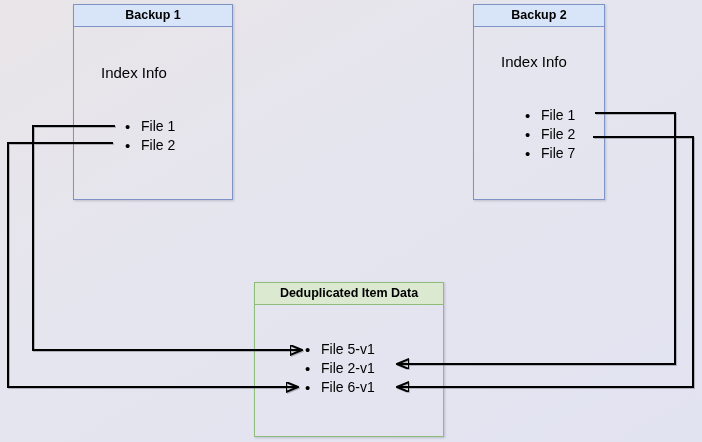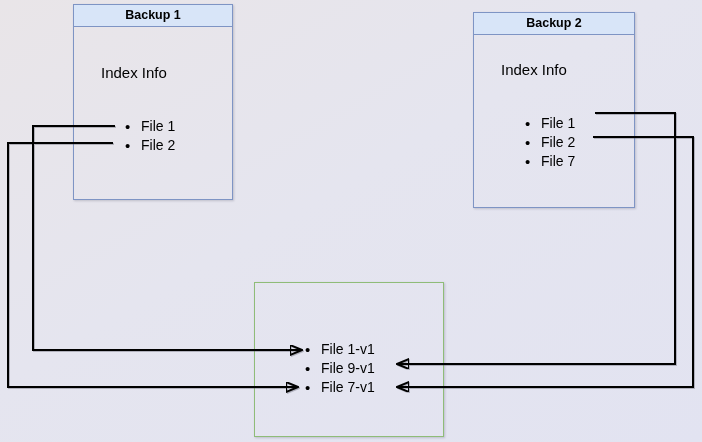--- a/index.html
+++ b/index.html
@@ -84,35 +84,36 @@
 
   <div class="node" style="left:73px; top:4px; width:160px; height:196px;">
     <div class="node-header">Backup 1</div>
     <div class="subtitle" id="b1-sub">Index Info</div>
     <ul class="items" id="b1-list">
       <li>File 1</li>
       <li>File 2</li>
     </ul>
   </div>
 
-  <div class="node" style="left:473px; top:12px; width:162px; height:196px;">
+  <div class="node" style="left:473px; top:4px; width:132px; height:196px;">
     <div class="node-header">Backup 2</div>
     <div class="subtitle" id="b2-sub">Index Info</div>
     <ul class="items" id="b2-list">
       <li>File 1</li>
       <li>File 2</li>
       <li>File 7</li>
     </ul>
   </div>
 
   <div class="node green" style="left:254px; top:282px; width:190px; height:155px;">
+    <div class="node-header">Deduplicated Item Data</div>
     <ul class="items" id="dd-list">
-      <li>File 1-v1</li>
-      <li>File 9-v1</li>
-      <li>File 7-v1</li>
+      <li>File 5-v1</li>
+      <li>File 2-v1</li>
+      <li>File 6-v1</li>
     </ul>
   </div>
 
   <svg class="connectors" width="702" height="442" viewBox="0 0 702 442">
     <defs>
       <marker id="arrow" markerUnits="userSpaceOnUse" markerWidth="13" markerHeight="11" refX="11" refY="5" orient="auto">
         <path d="M0,0 L12,5 L0,10 Z" fill="#000" stroke="none"></path>
       </marker>
     </defs>
     <path d="M115,126 H33 V350 H301" marker-end="url(#arrow)"></path>

